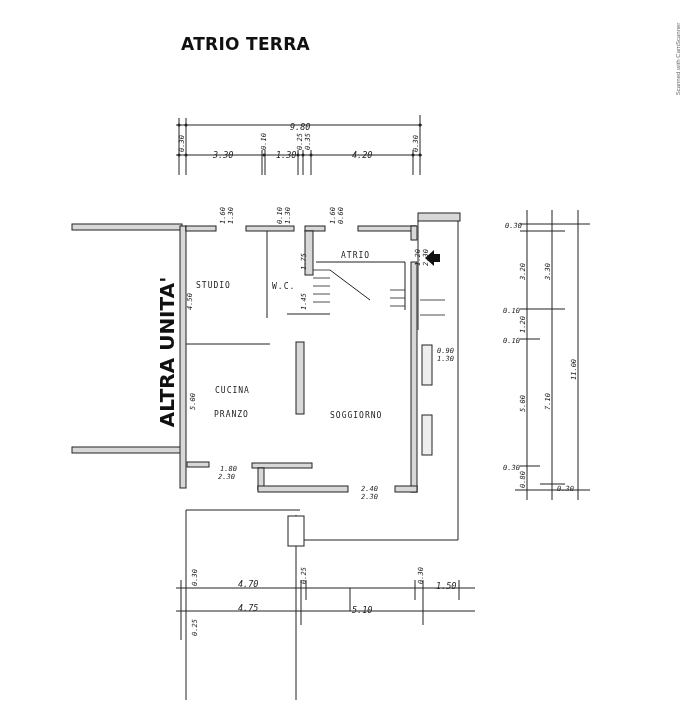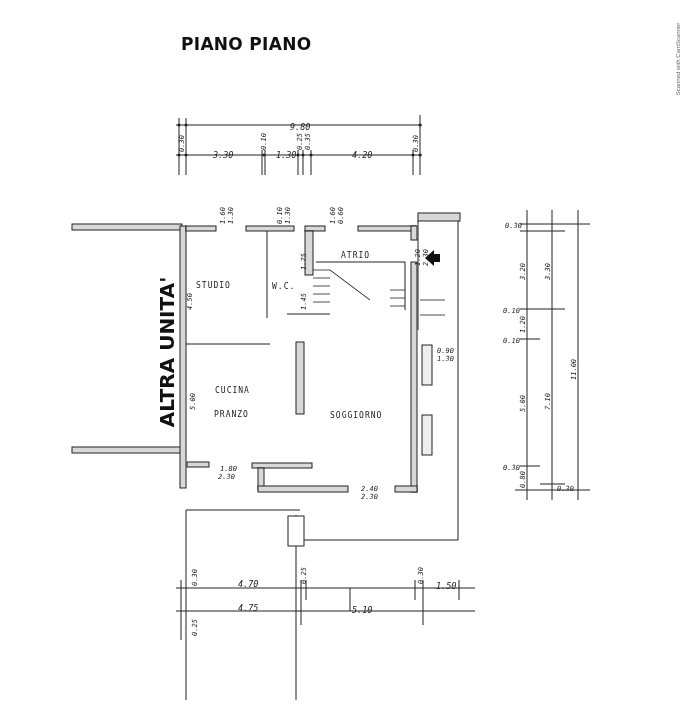--- a/index.html
+++ b/index.html
@@ -9,21 +9,21 @@
   .scan-note span{position:absolute;left:-44px;top:48px;transform:rotate(-90deg);font-size:6px;color:#666;white-space:nowrap;width:100px;text-align:center;}
   .side-label{position:absolute;left:92px;top:340px;transform:rotate(-90deg);font-family:"DejaVu Sans",sans-serif;font-weight:bold;font-size:20px;color:#111;white-space:nowrap;}
   svg{position:absolute;left:0;top:0;}
   .room{font-family:"DejaVu Sans Mono",monospace;font-size:8px;fill:#222;letter-spacing:1px;}
   .dim{font-family:"DejaVu Sans Mono",monospace;font-size:8.5px;fill:#222;font-style:italic;}
   .dims{font-family:"DejaVu Sans Mono",monospace;font-size:7px;fill:#222;font-style:italic;}
 </style>
 </head>
 <body>
 
-<div class="title">PIANO PIANO</div>
+<div class="title">ATRIO TERRA</div>
 <div class="scan-note">
     <span>Scanned with CamScanner</span>
   </div>
 <div class="side-label">ALTRA UNITA'</div>
 
 <svg width="692" height="720" viewBox="0 0 692 720">
   <g stroke="#222" stroke-width="1" fill="none">
     <line x1="176" y1="125" x2="422" y2="125"></line>
     <line x1="176" y1="155" x2="422" y2="155"></line>
     <line x1="179" y1="118" x2="179" y2="175"></line>

